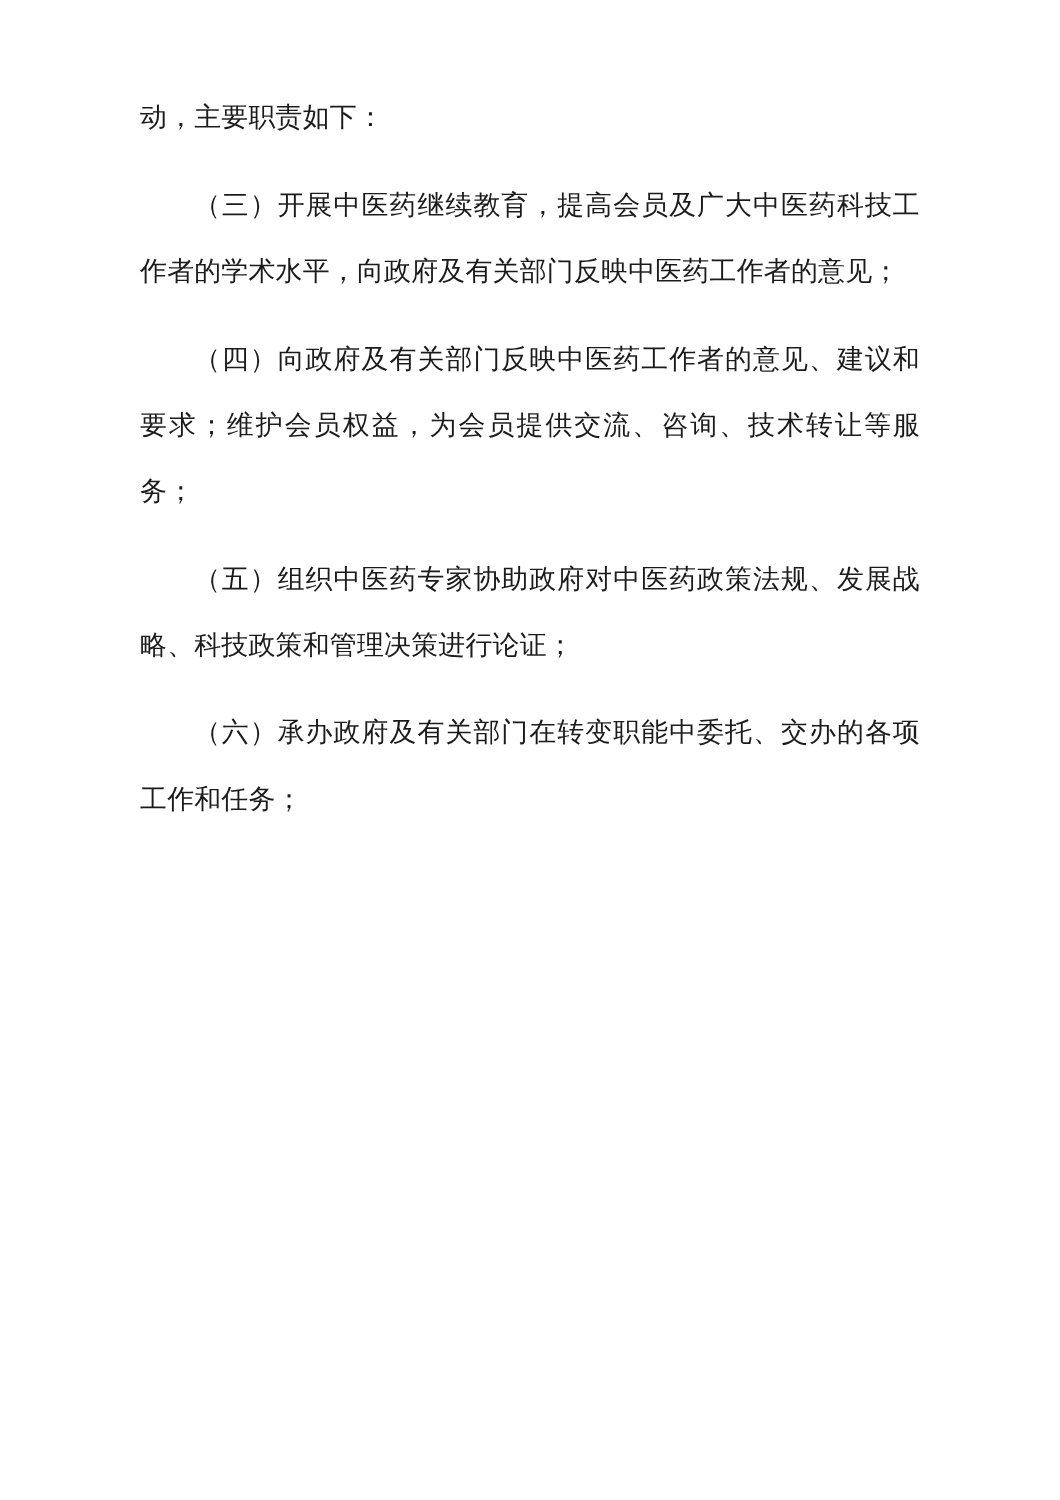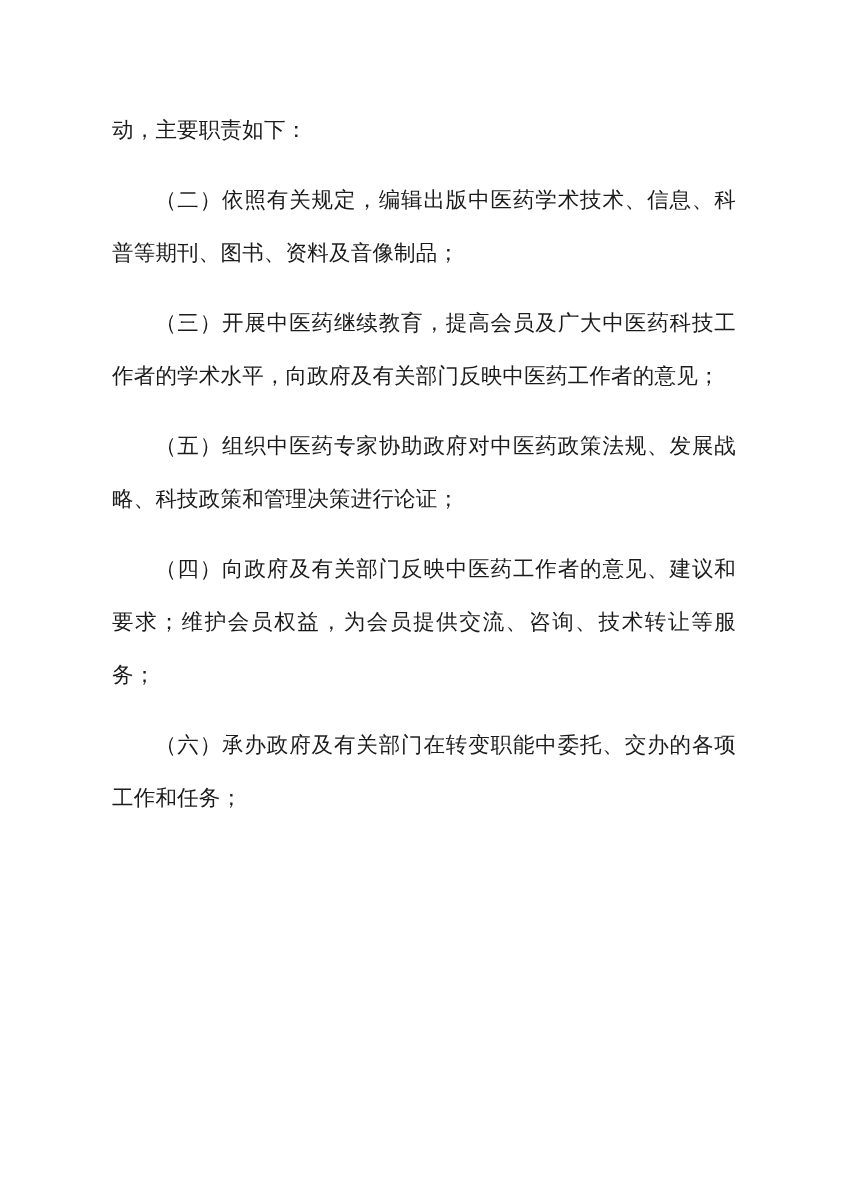--- a/index.html
+++ b/index.html
@@ -12,21 +12,21 @@
     height: 1200px;
     font-family: "Liberation Serif", "DejaVu Serif", serif;
     color: #1a1a1a;
     overflow: hidden;
   }
   .page {
     position: relative;
     width: 848px;
     height: 1200px;
     box-sizing: border-box;
-    padding: 104px 112px 40px 112px;
+    padding: 68px 112px 40px 112px;
     background: #ffffff;
   }
   .doc-body {
     font-size: 21.5px;
     line-height: 53px;
     letter-spacing: 0.2px;
     color: #1b1b1b;
     text-align: justify;
     text-justify: inter-ideograph;
   }
@@ -42,19 +42,18 @@
   .para:last-child {
     margin-bottom: 0;
   }
 </style>
 </head>
 <body>
 
 <div class="page">
   <div class="doc-body">
     <p class="para">动，主要职责如下：</p>
-    <p class="para indent">（二）依照有关规定，编辑出版中医药学术技术、信息、科普等期刊、图书、资料及音像制品；</p>
     <p class="para indent">（三）开展中医药继续教育，提高会员及广大中医药科技工作者的学术水平，向政府及有关部门反映中医药工作者的意见；</p>
+    <p class="para indent">（四）向政府及有关部门反映中医药工作者的意见、建议和要求；维护会员权益，为会员提供交流、咨询、技术转让等服务；</p>
     <p class="para indent">（五）组织中医药专家协助政府对中医药政策法规、发展战略、科技政策和管理决策进行论证；</p>
-    <p class="para indent">（四）向政府及有关部门反映中医药工作者的意见、建议和要求；维护会员权益，为会员提供交流、咨询、技术转让等服务；</p>
     <p class="para indent">（六）承办政府及有关部门在转变职能中委托、交办的各项工作和任务；</p>
   </div>
 </div>
 
 </body></html>

